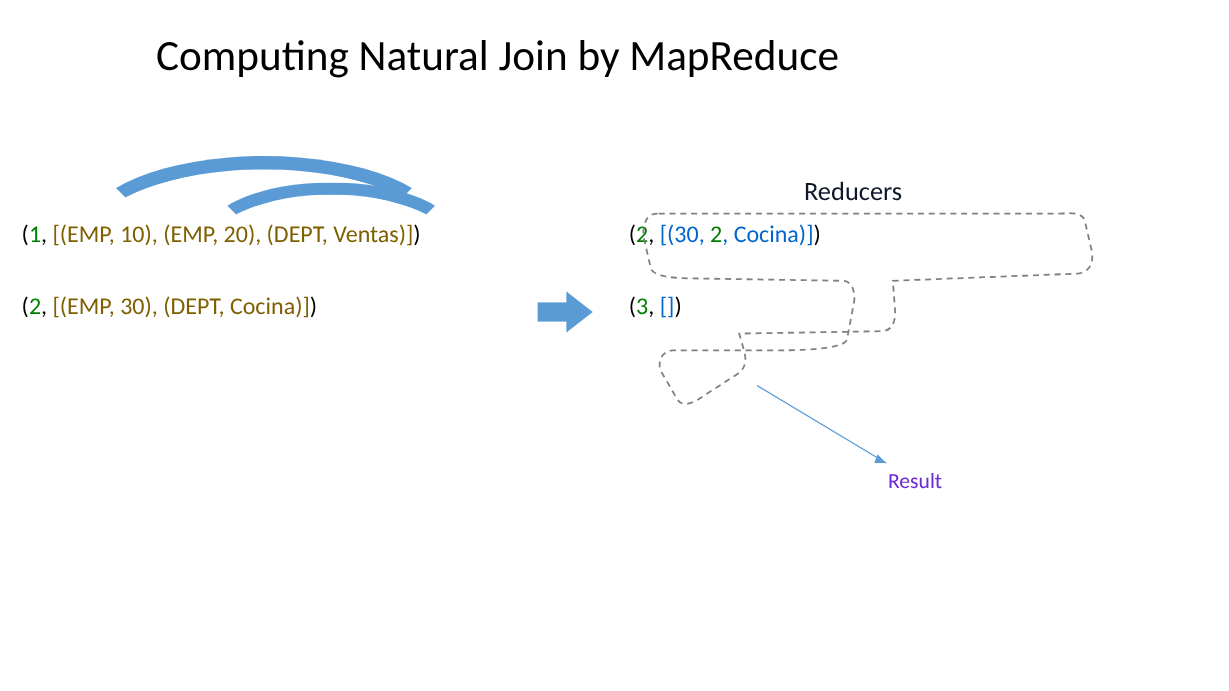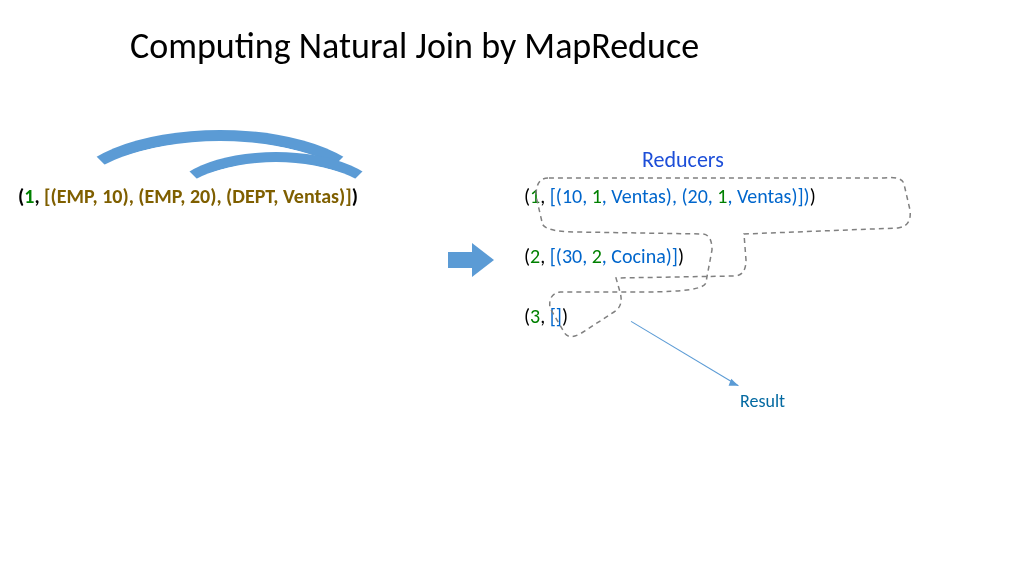--- a/index.html
+++ b/index.html
@@ -17,30 +17,29 @@
     top: 24px;
     left: 82px;
     font-size: 36px;
     color: #000;
     font-weight: 400;
     margin-left: 48px;
   }
   .reducers-label {
     position: absolute;
     top: 146px;
-    left: 642px;
+    left: 670px;
     font-size: 22px;
-    color: #1d4ed8;
+    color: #0f172a;
   }
   .left-col {
     position: absolute;
     left: 18px;
     top: 184px;
     font-size: 20px;
-    font-weight: bold;
   }
   .right-col {
     position: absolute;
     left: 524px;
     top: 184px;
     font-size: 20px;
   }
   .row {
     margin-bottom: 36px;
     white-space: nowrap;
@@ -48,21 +47,21 @@
   .p-blk { color: #000; }      
   .k-grn { color: #008000; }   
   .t-brn { color: #7f5f00; }   
   .r-blu { color: #0066cc; }   
 
   .result-label {
     position: absolute;
     top: 390px;
     left: 740px;
     font-size: 18px;
-    color: #0369a1;
+    color: #6d28d9;
   }
 
   
   .arc {
     position: absolute;
     border: solid #5b9bd5;
     border-color: #5b9bd5 transparent transparent transparent;
     border-radius: 50%;
   }
   .arc-inner {
@@ -131,31 +130,31 @@
 <div class="arc" style="left:80px; top:214px; width:130px; height:56px; border-width:10px;"></div>
 <div class="arc-inner" style="left:85px; top:223px; width:120px; height:56px; border-width:10px;"></div>
 
 <div style="position:absolute; left:60px; top:182px; width:320px; height:64px; background:#fff;"></div>
 <div style="position:absolute; left:60px; top:240px; width:200px; height:48px; background:#fff;"></div>
 
 <div class="left-col">
   <div class="row">
     <span class="p-blk">(</span><span class="k-grn">1</span><span class="p-blk">, </span><span class="t-brn">[(EMP, 10), (EMP, 20), (DEPT, Ventas)]</span><span class="p-blk">)</span>
   </div>
+  <div class="row">
+    <span class="p-blk">(</span><span class="k-grn">2</span><span class="p-blk">, </span><span class="t-brn">[(EMP, 30), (DEPT, Cocina)]</span><span class="p-blk">)</span>
+  </div>
 </div>
 
 <div class="arrow">
   <div class="shaft"></div>
   <div class="head"></div>
 </div>
 
 <div class="right-col">
-  <div class="row">
-    <span class="p-blk">(</span><span class="k-grn">1</span><span class="p-blk">, </span><span><span class="r-blu">[(10, </span><span class="k-grn">1</span><span class="r-blu">, Ventas), (20, </span><span class="k-grn">1</span><span class="r-blu">, Ventas)])</span></span><span class="p-blk">)</span>
-  </div>
   <div class="row">
     <span class="p-blk">(</span><span class="k-grn">2</span><span class="p-blk">, </span><span><span class="r-blu">[(30, </span><span class="k-grn">2</span><span class="r-blu">, Cocina)]</span></span><span class="p-blk">)</span>
   </div>
   <div class="row">
     <span class="p-blk">(</span><span class="k-grn">3</span><span class="p-blk">, </span><span><span class="r-blu">[]</span></span><span class="p-blk">)</span>
   </div>
 </div>
 
 <svg class="lasso" style="left:524px; top:172px; width:410px; height:170px;" viewBox="0 0 410 170">
   <path d="M 24 6

